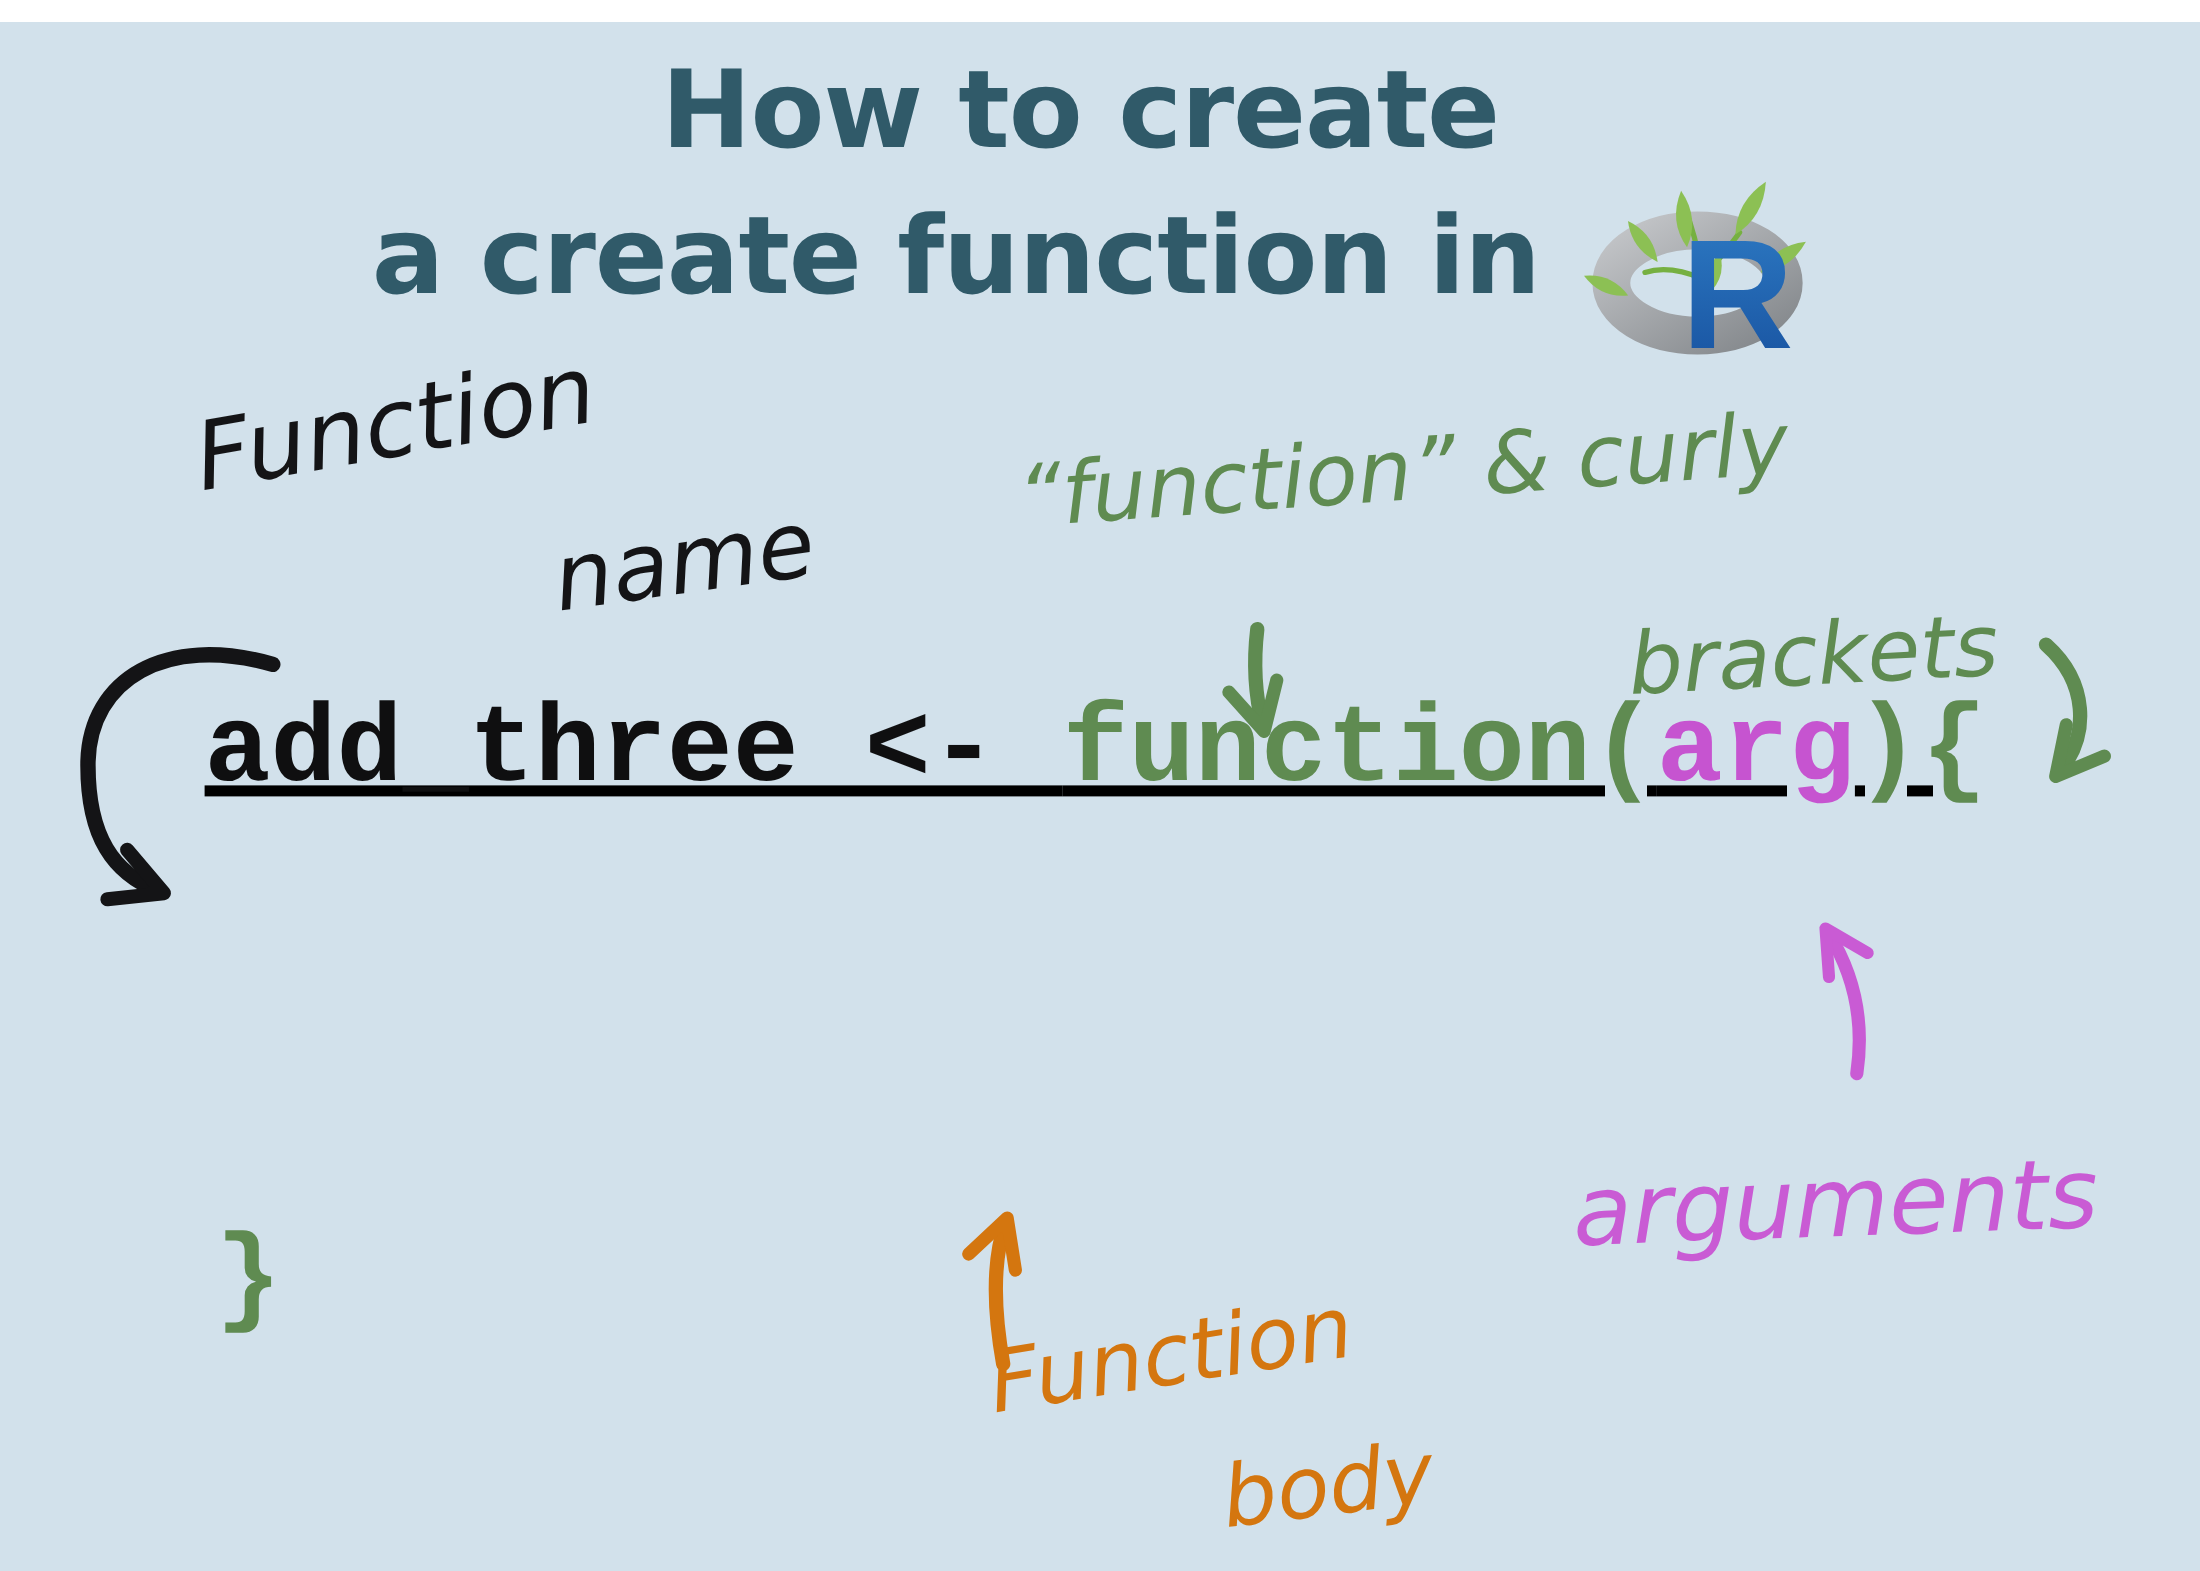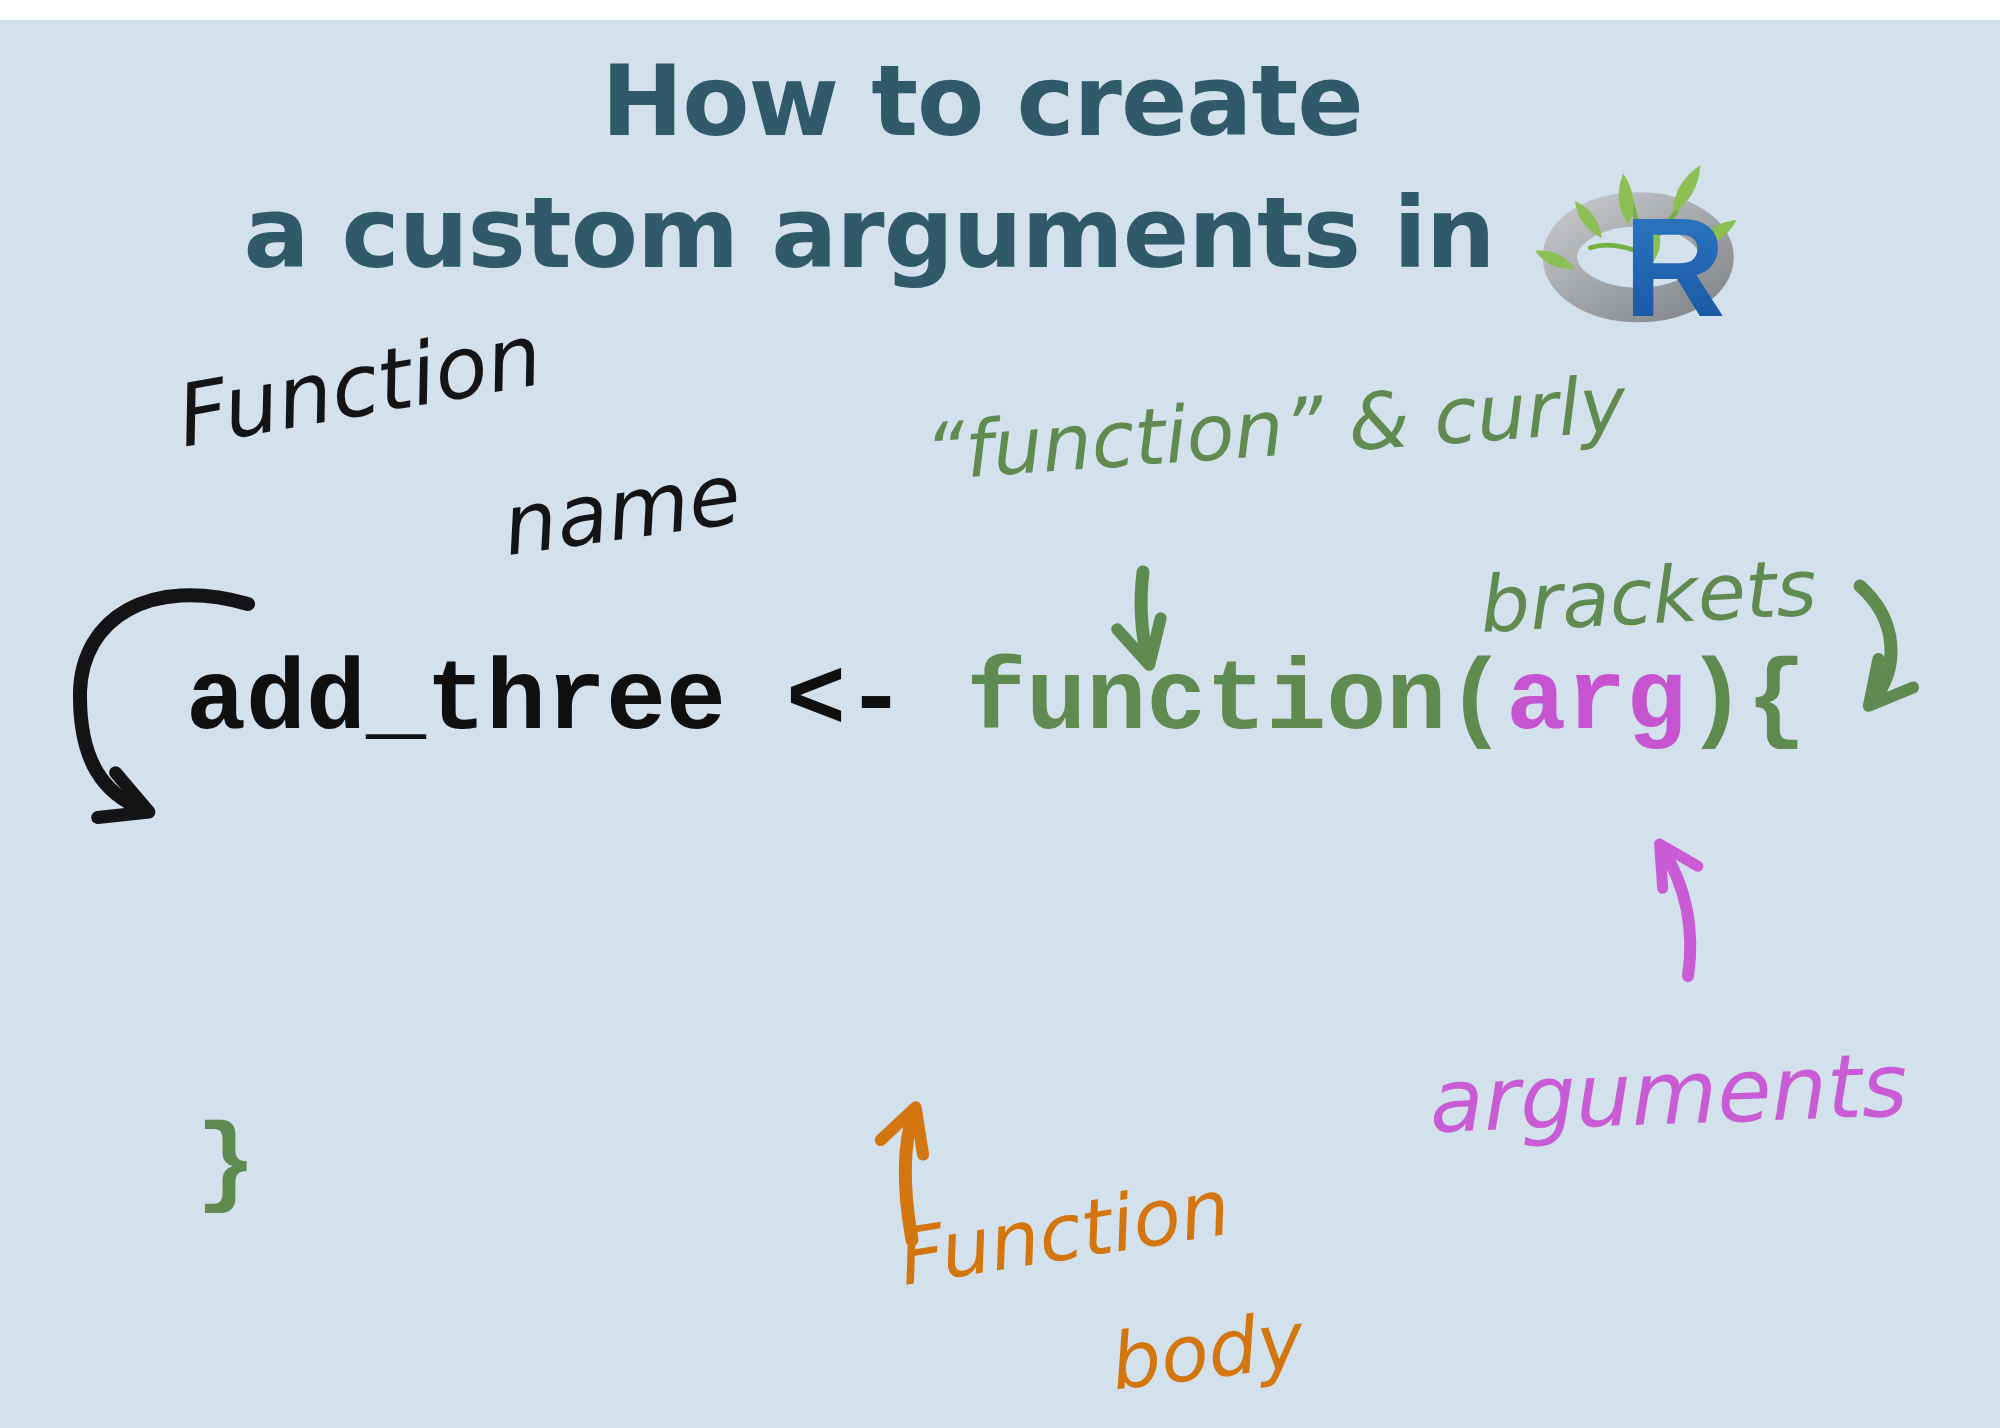--- a/index.html
+++ b/index.html
@@ -52,38 +52,38 @@
   .code{
     position:absolute;
     font-family:"Liberation Mono",monospace;
     font-weight:bold;font-size:100px;line-height:1.2;
     white-space:pre;
   }
   .tok-ink{color:#0f0f10;}
   .tok-green{color:#5f8b51;}
   .tok-magenta{color:#c654d0;}
   .tok-orange{color:#d4760f;}
-  #code-line-1{left:186px;top:622px;}
+  #code-line-1{left:186px;top:604px;text-decoration:underline;}
   #code-line-2{left:452px;top:838px;}
   #code-line-3{left:438px;top:994px;}
   #code-line-4{left:196px;top:1086px;}
   
   .arrows{
     position:absolute;left:0;top:0;width:2000px;height:1428px;
     pointer-events:none;
   }
 </style>
 </head>
 <body>
 
 <div class="canvas">
 
   <div class="title-line1">How to create</div>
   <div class="title-row2">
-    <span class="title-line2">a custom arguments in</span>
+    <span class="title-line2">a create function in</span>
     <svg class="r-logo" viewBox="0 0 230 180" aria-hidden="true">
       <defs>
         <linearGradient id="ringGrad" x1="0" y1="0" x2="1" y2="1">
           <stop offset="0" stop-color="#c3c5c8"></stop>
           <stop offset="1" stop-color="#84888c"></stop>
         </linearGradient>
         <linearGradient id="blueGrad" x1="0" y1="0" x2="0" y2="1">
           <stop offset="0" stop-color="#2e7bc4"></stop>
           <stop offset="1" stop-color="#17519f"></stop>
         </linearGradient>

